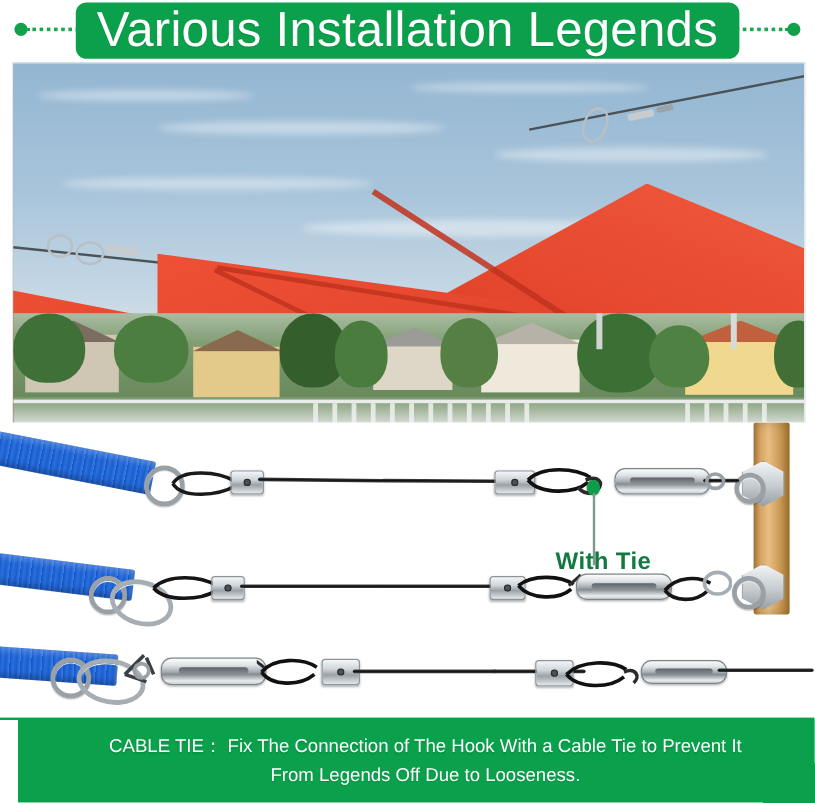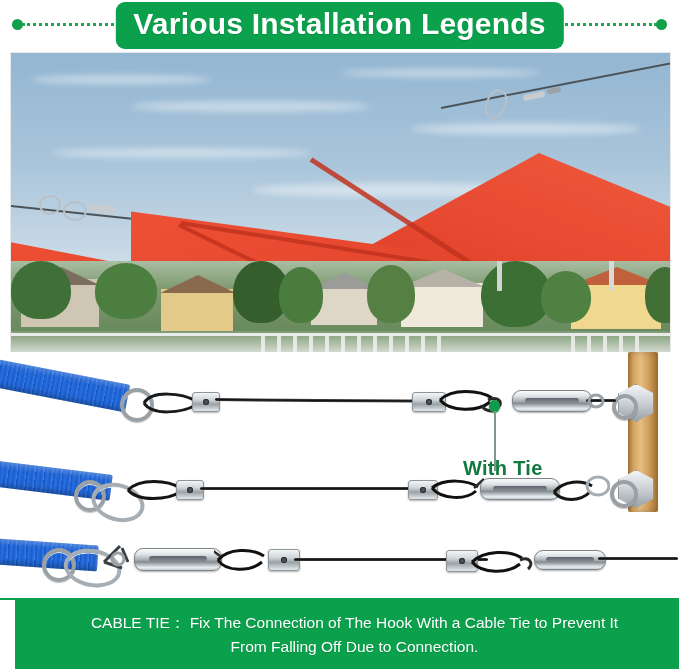--- a/index.html
+++ b/index.html
@@ -9,21 +9,21 @@
   
   .header{position:relative;height:50px;width:679px;background:#ffffff;}
   .dotline{position:absolute;top:23px;height:3px;border-top:3px dotted #1aa74f;}
   .dotline.left{left:22px;width:115px;}
   .dotline.right{right:22px;width:115px;}
   .enddot{position:absolute;top:19px;width:11px;height:11px;border-radius:50%;background:#13a04a;}
   .enddot.left{left:12px;}
   .enddot.right{right:12px;}
   .title-banner{position:absolute;left:50%;top:2px;transform:translateX(-50%);
     background:#0ba04c;border-radius:9px;padding:3px 18px 6px 18px;}
-  .title-banner .t{color:#ffffff;font-size:30px;line-height:38px;font-weight:700;
+  .title-banner .t{color:#ffffff;font-size:41px;line-height:38px;font-weight:400;
     letter-spacing:.2px;white-space:nowrap;text-shadow:0 1px 1px rgba(0,0,0,.12);}
 
   
   .photo{position:absolute;left:10px;top:52px;width:659px;height:300px;overflow:hidden;
     background:#8fb4d0;border:1px solid #e8e8e8;}
   .sky{position:absolute;inset:0;
     background:linear-gradient(180deg,#93b6d2 0%,#a8c4da 35%,#c3d6e4 62%,#d6e2ea 78%,#cfdbe3 100%);}
   .cloudstreak{position:absolute;background:rgba(255,255,255,.42);border-radius:50%;filter:blur(3px);}
   
   .sail{position:absolute;background:#e8452f;}
@@ -284,17 +284,17 @@
       <span class="slot"></span>
     </div>
     <div class="wire" style="left:598px;top:205px;width:80px;"></div>
   </div>
 
   <div class="divider" style="top:598px;"></div>
 
   <div class="footer">
     <div class="ftext">
       <span>CABLE TIE： Fix The Connection of The Hook With a Cable Tie to Prevent It</span>
-      <span class="l2">From Falling Off Due to Connection.</span>
+      <span class="l2">From Legends Off Due to Looseness.</span>
     </div>
   </div>
 
 </div>
 
 </body></html>

